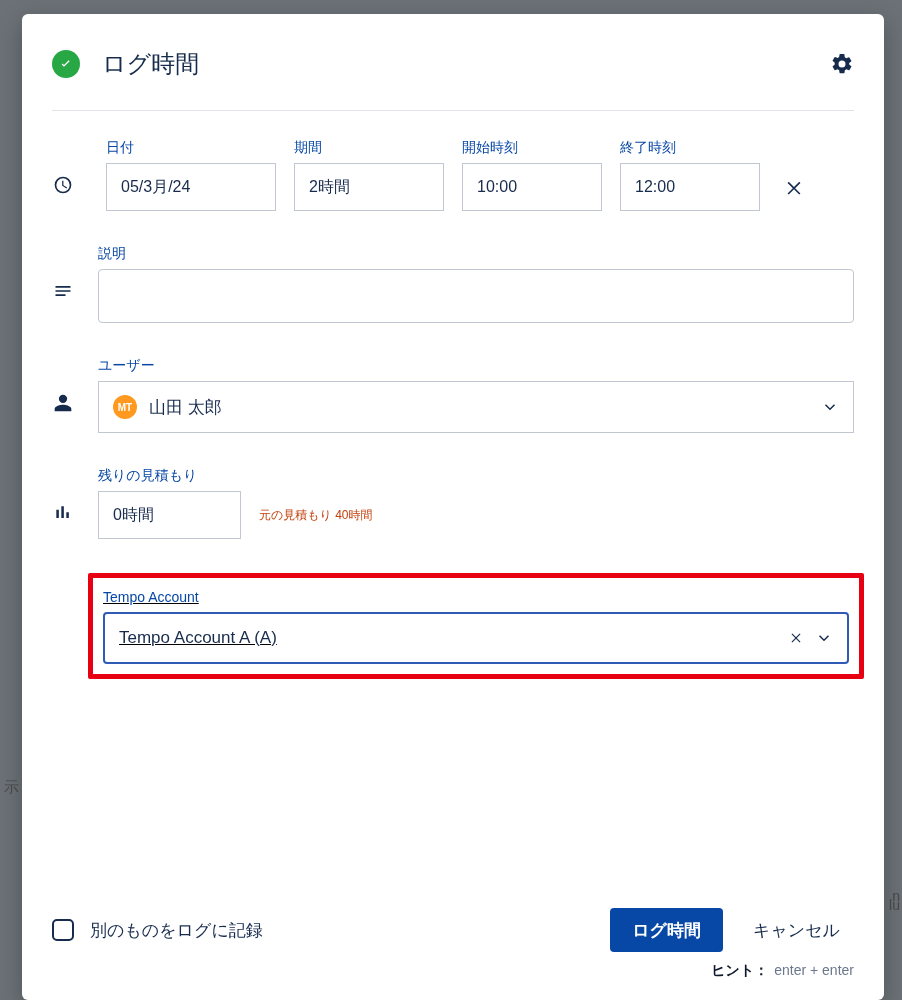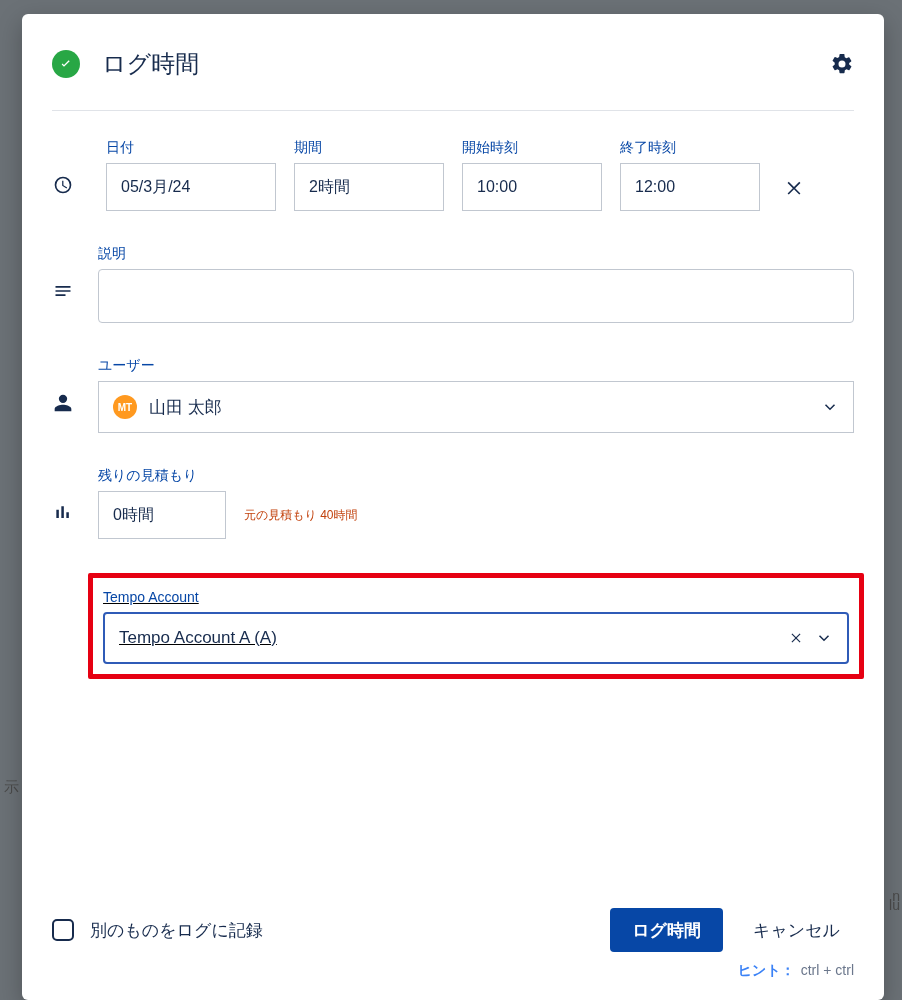--- a/index.html
+++ b/index.html
@@ -151,21 +151,21 @@
   }
   .user-name { flex: 1; font-size: 17px; color: #172b4d; }
   .chevron { width: 18px; height: 18px; color: #172b4d; }
   .chevron svg { width: 100%; height: 100%; fill: none; stroke: currentColor; stroke-width: 2; }
 
   .estimate-row {
     display: flex;
     align-items: center;
     gap: 18px;
   }
-  .w-est { width: 128px; }
+  .w-est { width: 143px; }
   .orig-est { font-size: 12px; color: #c2410c; }
 
   .highlight {
     border: 5px solid #e60012;
     border-radius: 2px;
     padding: 10px 10px;
     margin: 0 -10px;
     text-decoration: underline;
   }
   .account-box {
@@ -214,21 +214,21 @@
     background: none; border: none;
     font-size: 17px; color: #172b4d;
     cursor: pointer;
     padding: 0 14px;
   }
   .hint-row {
     display: flex; justify-content: flex-end;
     font-size: 14px; color: #6b778c;
     gap: 6px;
   }
-  .hint-strong { font-weight: 600; color: #3b82f6; }
+  .hint-strong { font-weight: 600; color: #0f172a; }
 
   .bg-snippet-left {
     position: absolute;
     left: 4px; top: 778px;
     font-size: 15px; color: #4a4a4a;
   }
   .bg-snippet-right-1 {
     position: absolute;
     right: 2px; top: 888px;
     font-size: 14px; color: #4a4a4a;
@@ -380,17 +380,17 @@
 
   <div class="footer">
     <div class="footer-row">
       <div class="checkbox"></div>
       <span class="chk-label">別のものをログに記録</span>
       <button class="btn-primary">ログ時間</button>
       <button class="btn-cancel">キャンセル</button>
     </div>
     <div class="hint-row">
       <span class="hint-strong">ヒント：</span>
-      <span>ctrl + ctrl</span>
+      <span>enter + enter</span>
     </div>
   </div>
 
 </div>
 
 </body></html>

